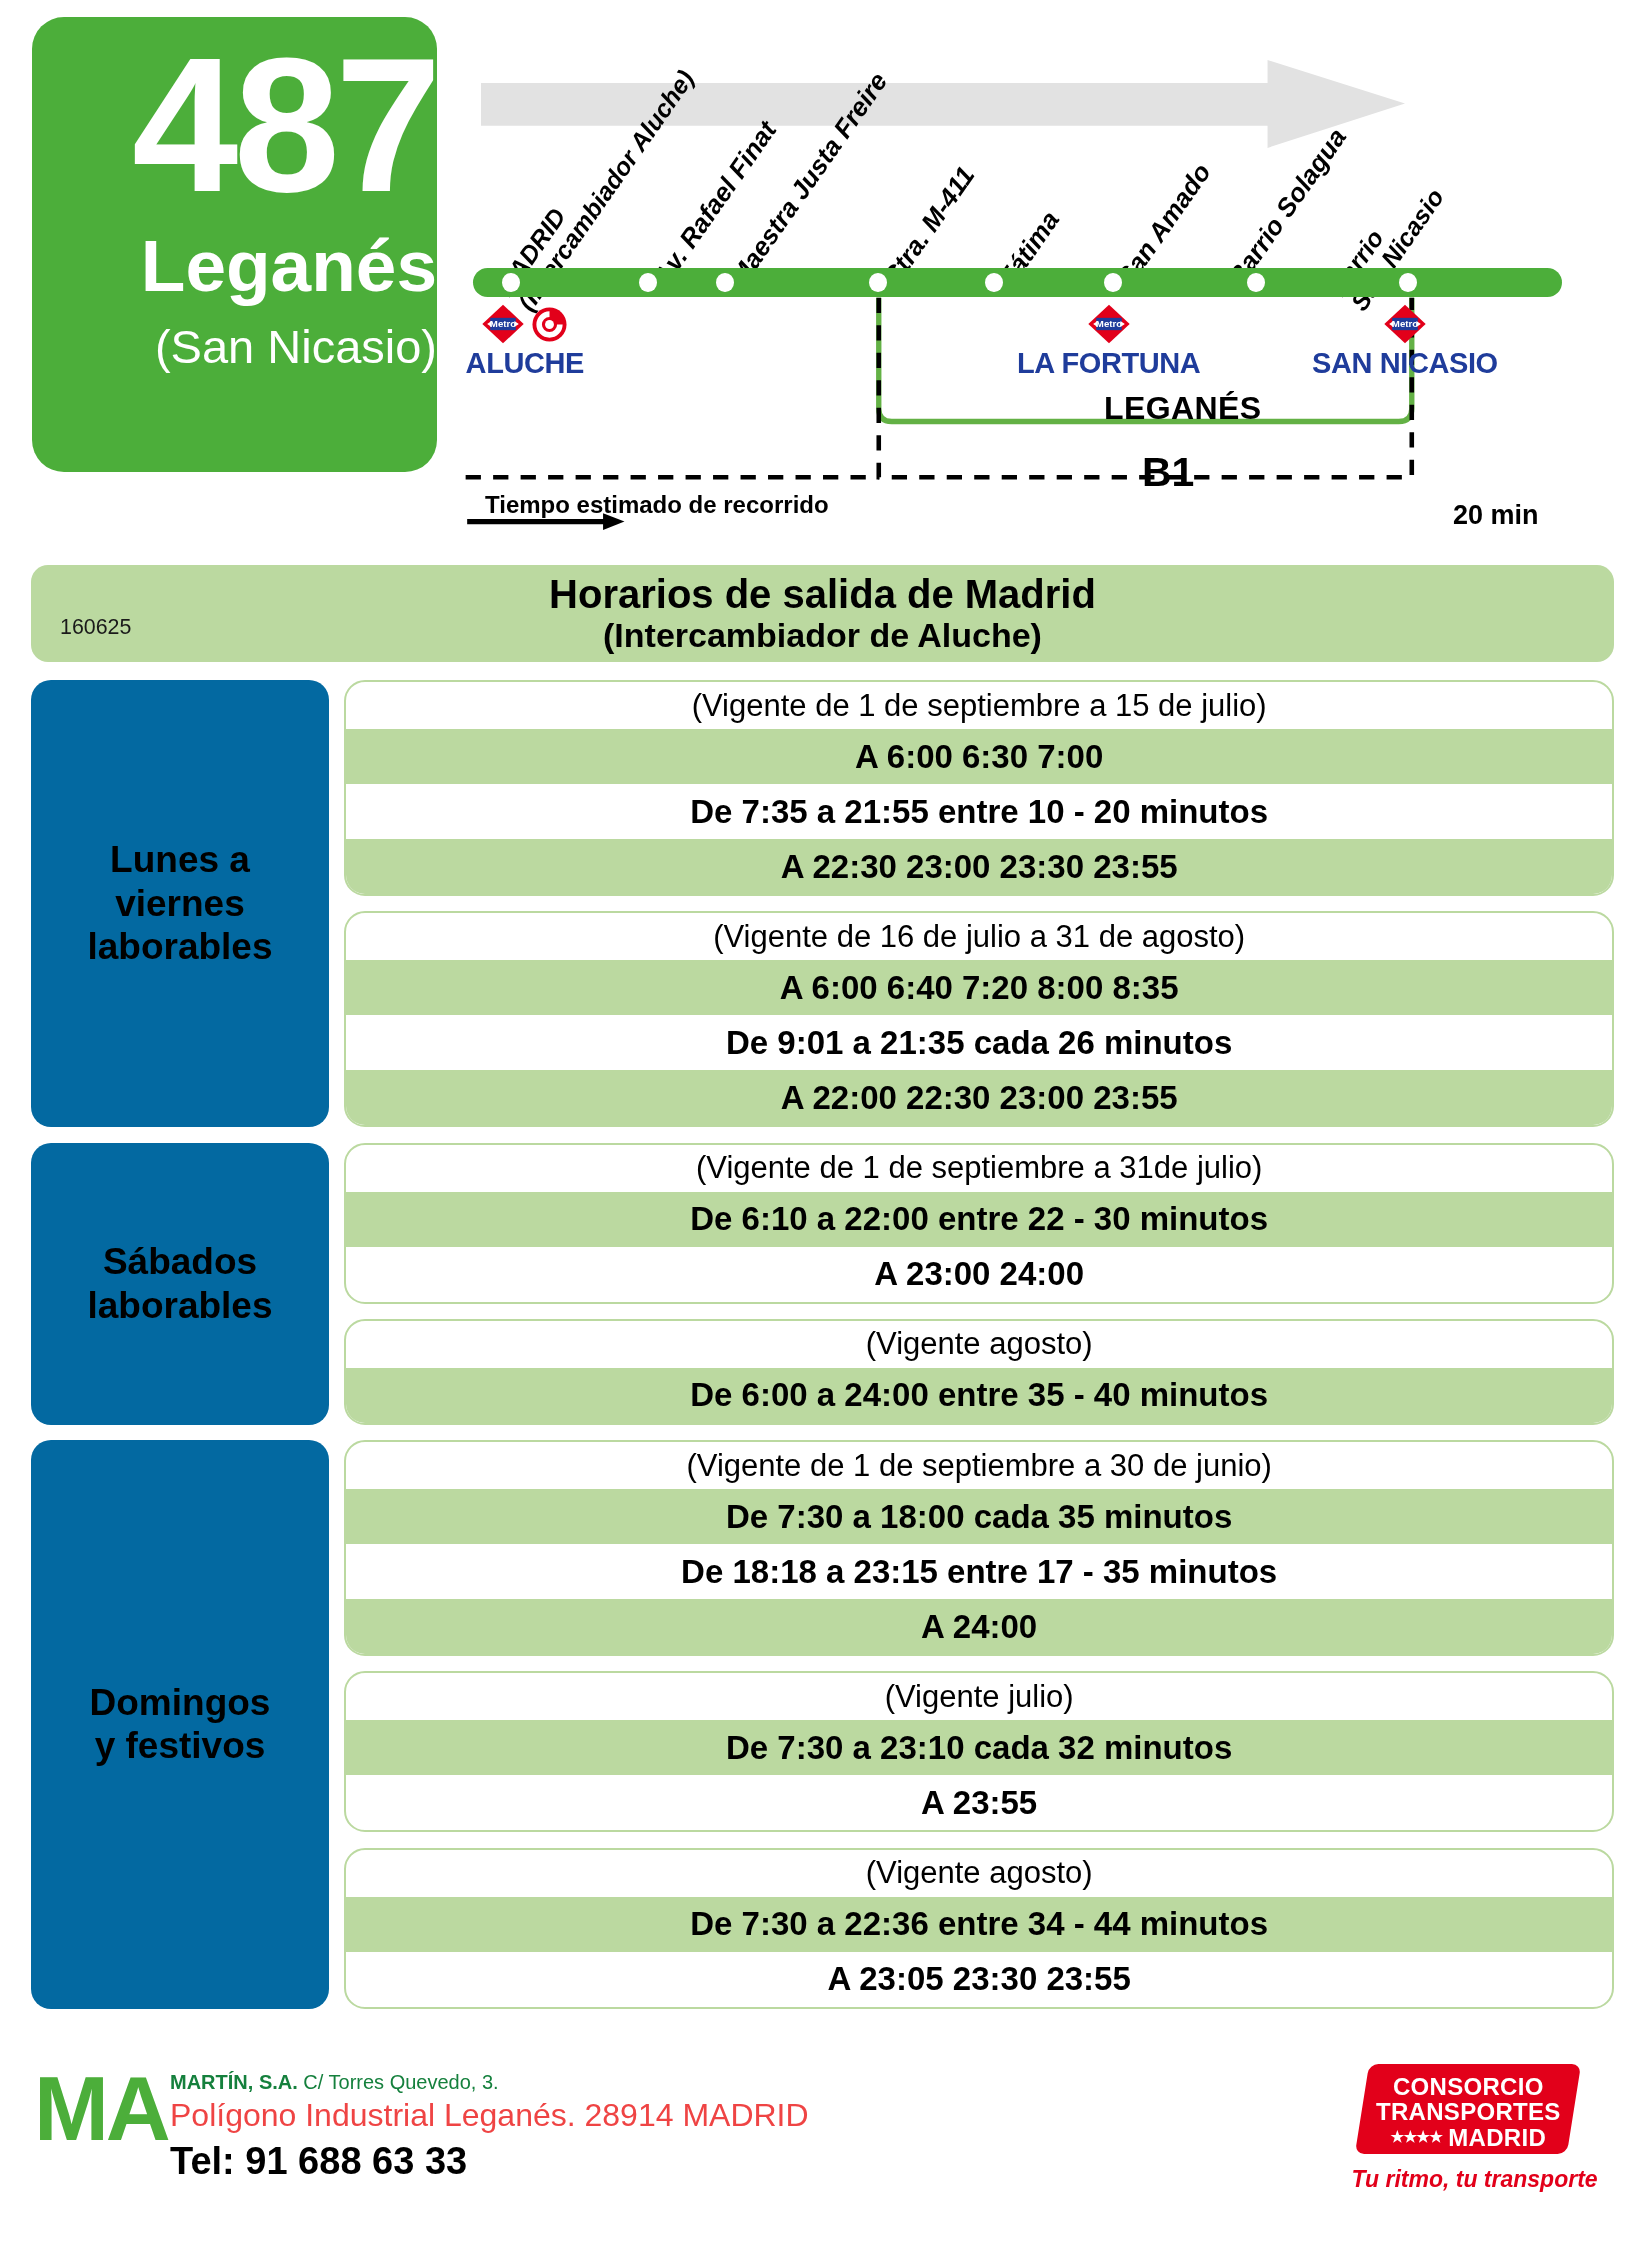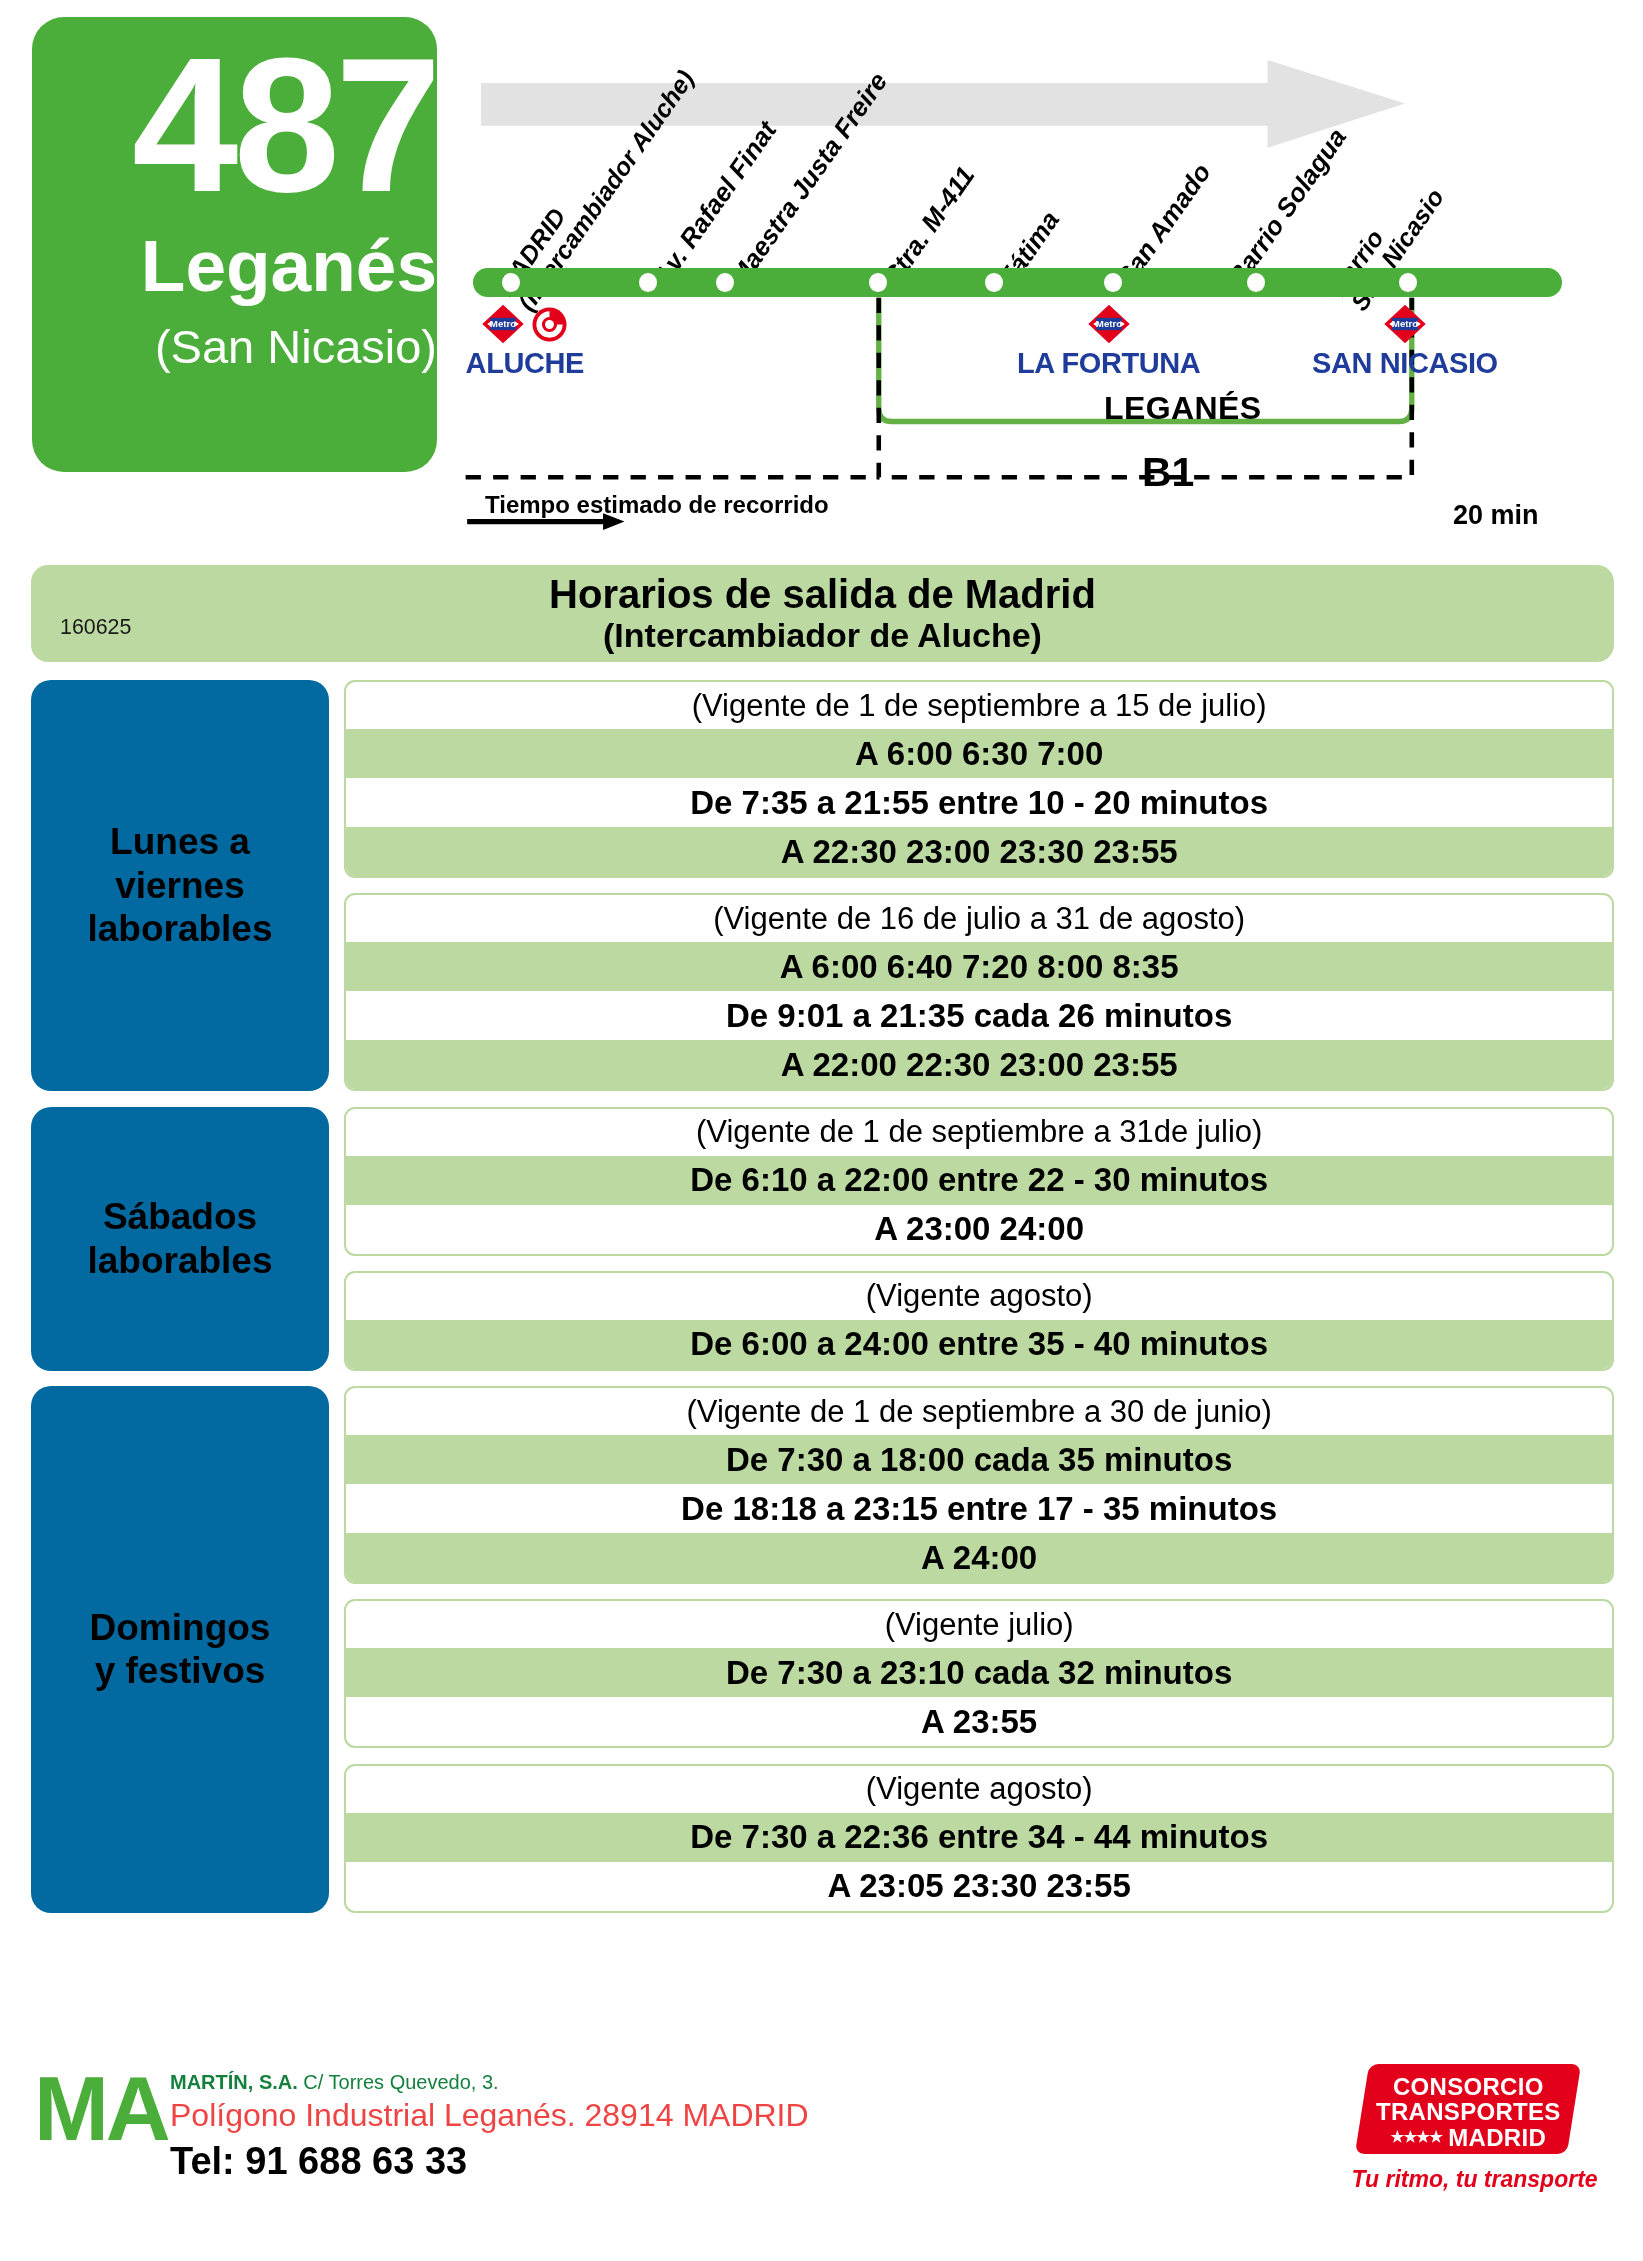--- a/index.html
+++ b/index.html
@@ -168,26 +168,26 @@
     font-size: 37px;
     font-weight: bold;
     color: #000;
     line-height: 1.18;
   }
 
   .panels { flex: 1; margin-left: 15.3px; display: flex; flex-direction: column; gap: 15.3px; }
 
   .panel {
     border: 2.3px solid #BBD9A0;
-    border-radius: 11px;
+    border-radius: 21px;
     overflow: hidden;
     background: #ffffff;
   }
   .prow {
-    height: 49px;
+    height: 55px;
     display: flex;
     align-items: center;
     justify-content: center;
     font-size: 33px;
     font-weight: bold;
     color: #000;
     white-space: nowrap;
   }
   .prow.shaded { background: #BBD9A0; }
   .prow.vigente {

